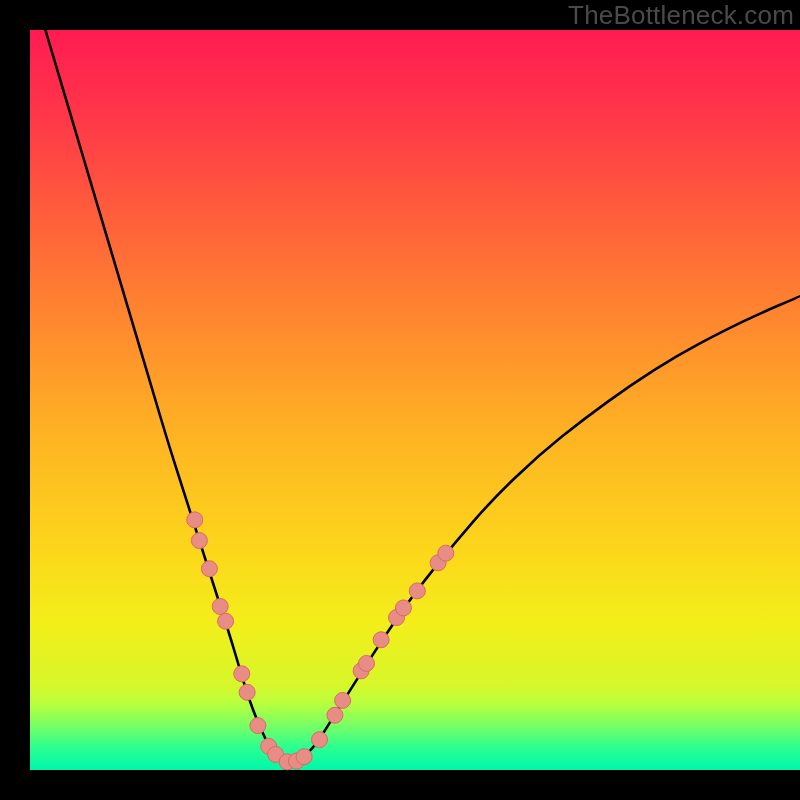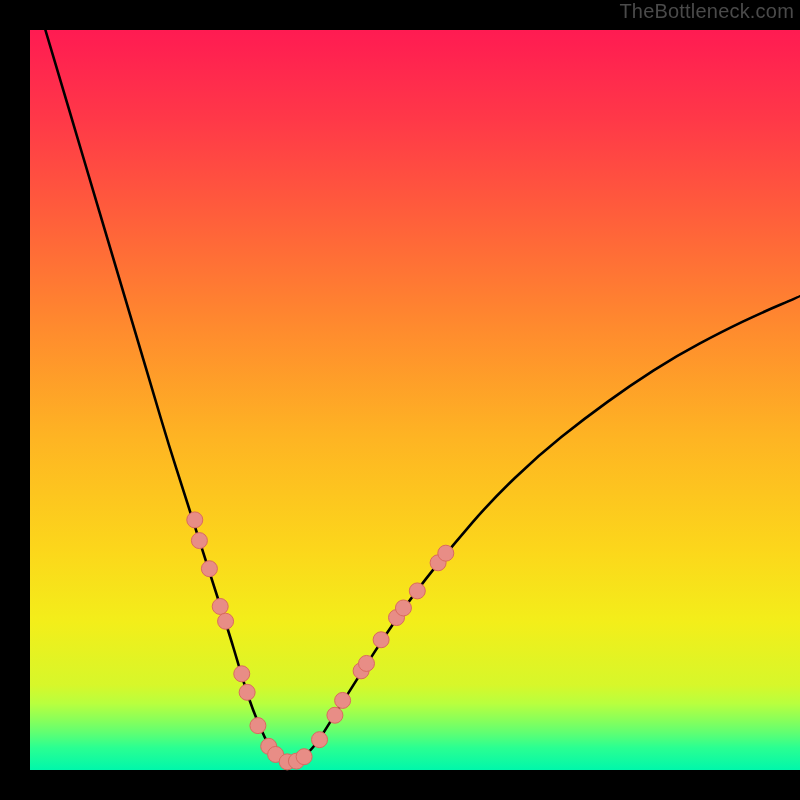--- a/index.html
+++ b/index.html
@@ -46,21 +46,21 @@
     top: 30px;
     width: 770px;
     height: 740px;
     overflow: visible;
   }
   .watermark {
     position: absolute;
     top: 0;
     right: 6px;
     color: #4a4a4a;
-    font-size: 20px;
+    font-size: 26px;
     letter-spacing: 0.2px;
     font-weight: 400;
   }
 </style>
 </head>
 <body>
 
 <div class="frame">
   <div class="plot-area"></div>
 

